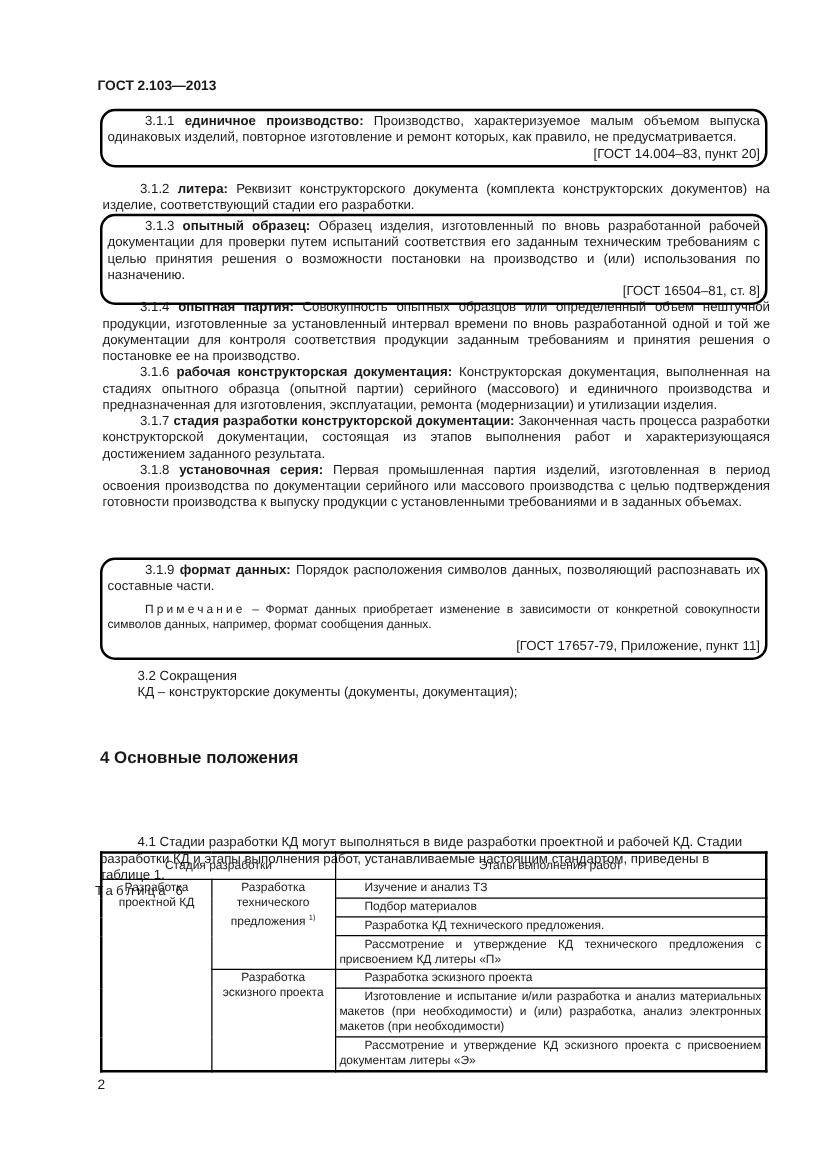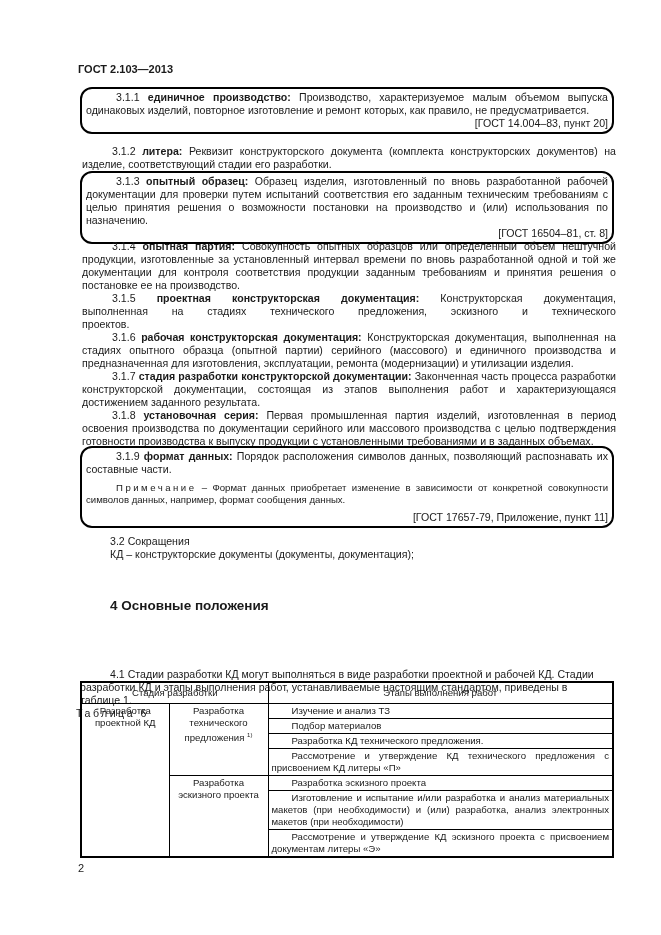--- a/index.html
+++ b/index.html
@@ -8,21 +8,21 @@
     .hdr { position: absolute; left: 78px; top: 63px; font-weight: bold; font-size: 11px; }
     .page { position: absolute; left: 80px; width: 534px; border-radius: 12px; }
     .box { border: 2px solid #000; padding: 2px 4px 2px 4px; box-sizing: border-box; }
     p { margin: 0; text-align: justify; }
     .ind { text-indent: 30px; }
     .ref { text-align: right; }
     b { font-weight: bold; }
     .note { text-indent: 30px; font-size: 9.6px; line-height: 12px; margin-top: 6px; }
     .sp { letter-spacing: 2.5px; }
     .sec32 { margin-left: 30px; }
-    .h4 { font-weight: bold; font-size: 13.5px; margin-left: 30px; }
+    .h4 { font-weight: bold; font-size: 13.5px; }
     table { border-collapse: collapse; width: 534px; font-size: 9.6px; line-height: 12px; }
     td, th { border: 1px solid #000; padding: 1px 3px; vertical-align: top; font-weight: normal; }
     th { text-align: center; padding: 4px 13px; }
     .c { text-align: center; }
     .stage-text { text-indent: 20px; text-align: justify; }
     .outer { border: 2px solid #000; }
     .pgnum { position: absolute; left: 78px; top: 862px; font-size: 11px; }
   </style>
 </head>
 <body>
@@ -38,21 +38,20 @@
   <p class="ind"><span>3.1.2</span> <b>литера:</b> <span>Реквизит конструкторского документа (комплекта конструкторских документов) на изделие, соответствующий стадии его разработки.</span></p>
 </div>
 
 <div class="page box" style="top:171px;">
   <p class="ind"><span>3.1.3</span> <b>опытный образец:</b> <span>Образец изделия, изготовленный по вновь разработанной рабочей документации для проверки путем испытаний соответствия его заданным техническим требованиям с целью принятия решения о возможности постановки на производство и (или) использования по назначению.</span></p>
   <p class="ref">[ГОСТ 16504–81, ст. 8]</p>
 </div>
 
 <div class="page" style="top:240px;padding:0 2px;">
   <p class="ind"><span>3.1.4</span> <b>опытная партия:</b> <span>Совокупность опытных образцов или определенный объем нештучной продукции, изготовленные за установленный интервал времени по вновь разработанной одной и той же документации для контроля соответствия продукции заданным требованиям и принятия решения о постановке ее на производство.</span></p>
-  <p class="ind" style="word-spacing:14px;"><span>3.1.5</span> <b>проектная конструкторская документация:</b> <span>Конструкторская документация, выполненная на стадиях технического предложения, эскизного и технического проектов.</span></p>
   <p class="ind"><span>3.1.6</span> <b>рабочая конструкторская документация:</b> <span>Конструкторская документация, выполненная на стадиях опытного образца (опытной партии) серийного (массового) и единичного производства и предназначенная для изготовления, эксплуатации, ремонта (модернизации) и утилизации изделия.</span></p>
   <p class="ind"><span>3.1.7</span> <b>стадия разработки конструкторской документации:</b> <span>Законченная часть процесса разработки конструкторской документации, состоящая из этапов выполнения работ и характеризующаяся достижением заданного результата.</span></p>
   <p class="ind"><span>3.1.8</span> <b>установочная серия:</b> <span>Первая промышленная партия изделий, изготовленная в период освоения производства по документации серийного или массового производства с целью подтверждения готовности производства к выпуску продукции с установленными требованиями и в заданных объемах.</span></p>
 </div>
 
 <div class="page box" style="top:446px;">
   <p class="ind"><span>3.1.9</span> <b>формат данных:</b> <span>Порядок расположения символов данных, позволяющий распознавать их составные части.</span></p>
   <p class="note"><span class="sp">Примечание</span> <span>– Формат данных приобретает изменение в зависимости от конкретной совокупности символов данных, например, формат сообщения данных.</span></p>
   <p class="ref" style="margin-top:5px;">[ГОСТ 17657-79, Приложение, пункт 11]</p>
 </div>

